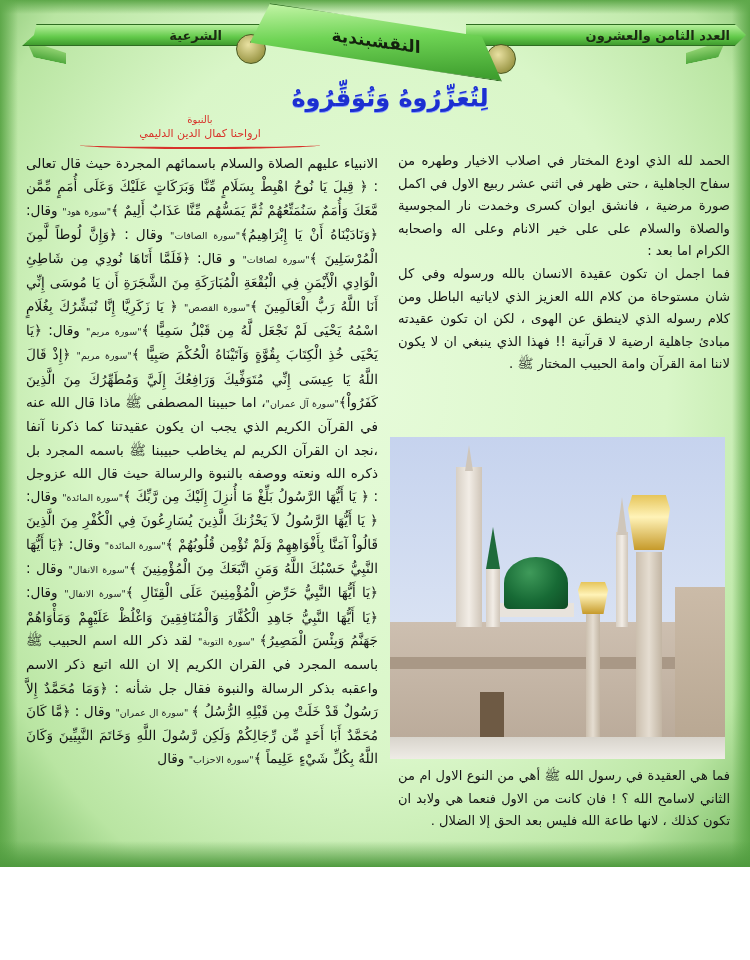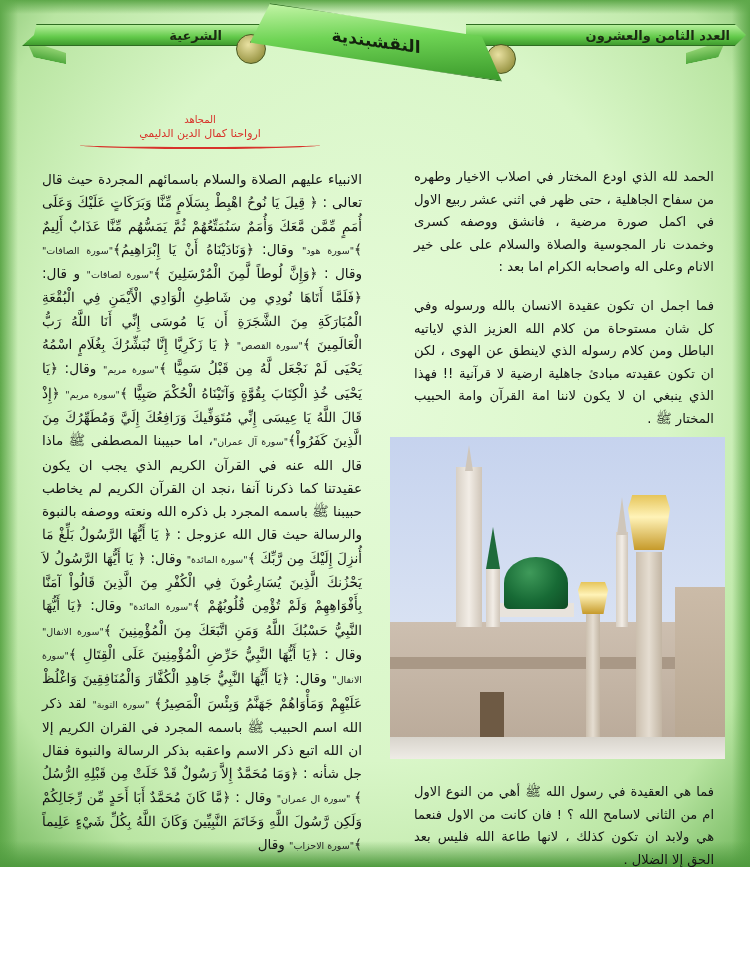--- a/index.html
+++ b/index.html
@@ -71,21 +71,21 @@
   .author-role { font-size: 10px; display:block; }
   .author-name { font-size: 11px; display:block; margin-top:2px; }
   .author-flourish { display:block; width:240px; height:6px; margin: 1px auto 0;
     border-bottom: 2px solid #d8332b; border-radius: 0 0 50% 50%; }
 
   
   .col {
     position:absolute; direction: rtl; text-align: justify;
     color:#141414; font-family: "DejaVu Sans", sans-serif;
   }
-  .col p { margin: 16px; }
+  .col p { margin: 0; }
   .col-right { left: 398px; top: 150px; width: 332px; font-size: 13.2px; line-height: 22.6px; }
   .col-right-bottom { left: 398px; top: 765px; width: 332px; font-size: 13px; line-height: 22.6px; }
   .col-left { left: 26px; top: 152px; width: 352px; font-size: 13.6px; line-height: 23.3px; }
   .surah { font-size: 9.5px; color:#222; }
   .quran { font-family: "DejaVu Serif", serif; }
 
   
   .photo {
     position:absolute; left: 390px; top: 437px; width: 335px; height: 322px;
     background: linear-gradient(#c6d3ee 0%, #d9e2f3 60%, #e9eef7 100%);
@@ -144,29 +144,30 @@
     <div class="ribbon-side ribbon-right">
       <span>العدد الثامن والعشرون</span>
     </div>
     <div class="scroll-curl" style="left:236px; top:34px;"></div>
     <div class="scroll-curl" style="left:486px; top:44px;"></div>
     <div class="ribbon-center">
       <span>النقشبندية</span>
     </div>
   </div>
 
+  <div class="title">لِتُعَزِّرُوهُ وَتُوَقِّرُوهُ</div>
 
   <div class="author">
-    <span class="author-role">المجاهد</span>
+    <span class="author-role">بالنبوة</span>
     <span class="author-name">ارواحنا كمال الدين الدليمي</span>
     <span class="author-flourish"></span>
   </div>
 
   <div class="col col-right">
-    <p>الحمد لله الذي اودع المختار في اصلاب الاخيار وطهره من سفاح الجاهلية ، حتى ظهر في اثني عشر ربيع الاول في اكمل صورة مرضية ، فانشق ووصفه كسرى وخمدت نار المجوسية والصلاة والسلام على على خير الانام وعلى اله واصحابه الكرام اما بعد :</p>
+    <p>الحمد لله الذي اودع المختار في اصلاب الاخيار وطهره من سفاح الجاهلية ، حتى ظهر في اثني عشر ربيع الاول في اكمل صورة مرضية ، فانشق ايوان كسرى وخمدت نار المجوسية والصلاة والسلام على على خير الانام وعلى اله واصحابه الكرام اما بعد :</p>
     <p>فما اجمل ان تكون عقيدة الانسان بالله ورسوله وفي كل شان مستوحاة من كلام الله العزيز الذي لاياتيه الباطل ومن كلام رسوله الذي لاينطق عن الهوى ، لكن ان تكون عقيدته مبادئ جاهلية ارضية لا قرآنية !! فهذا الذي ينبغي ان لا يكون لاننا امة القرآن وامة الحبيب المختار ﷺ .</p>
   </div>
 
   <div class="photo">
     <div class="ph building"></div>
     <div class="ph building-band"></div>
     <div class="ph wing-right"></div>
     <div class="ph minaret m1"></div>
     <div class="ph m1-tip"></div>
     <div class="ph minaret m2"></div>

